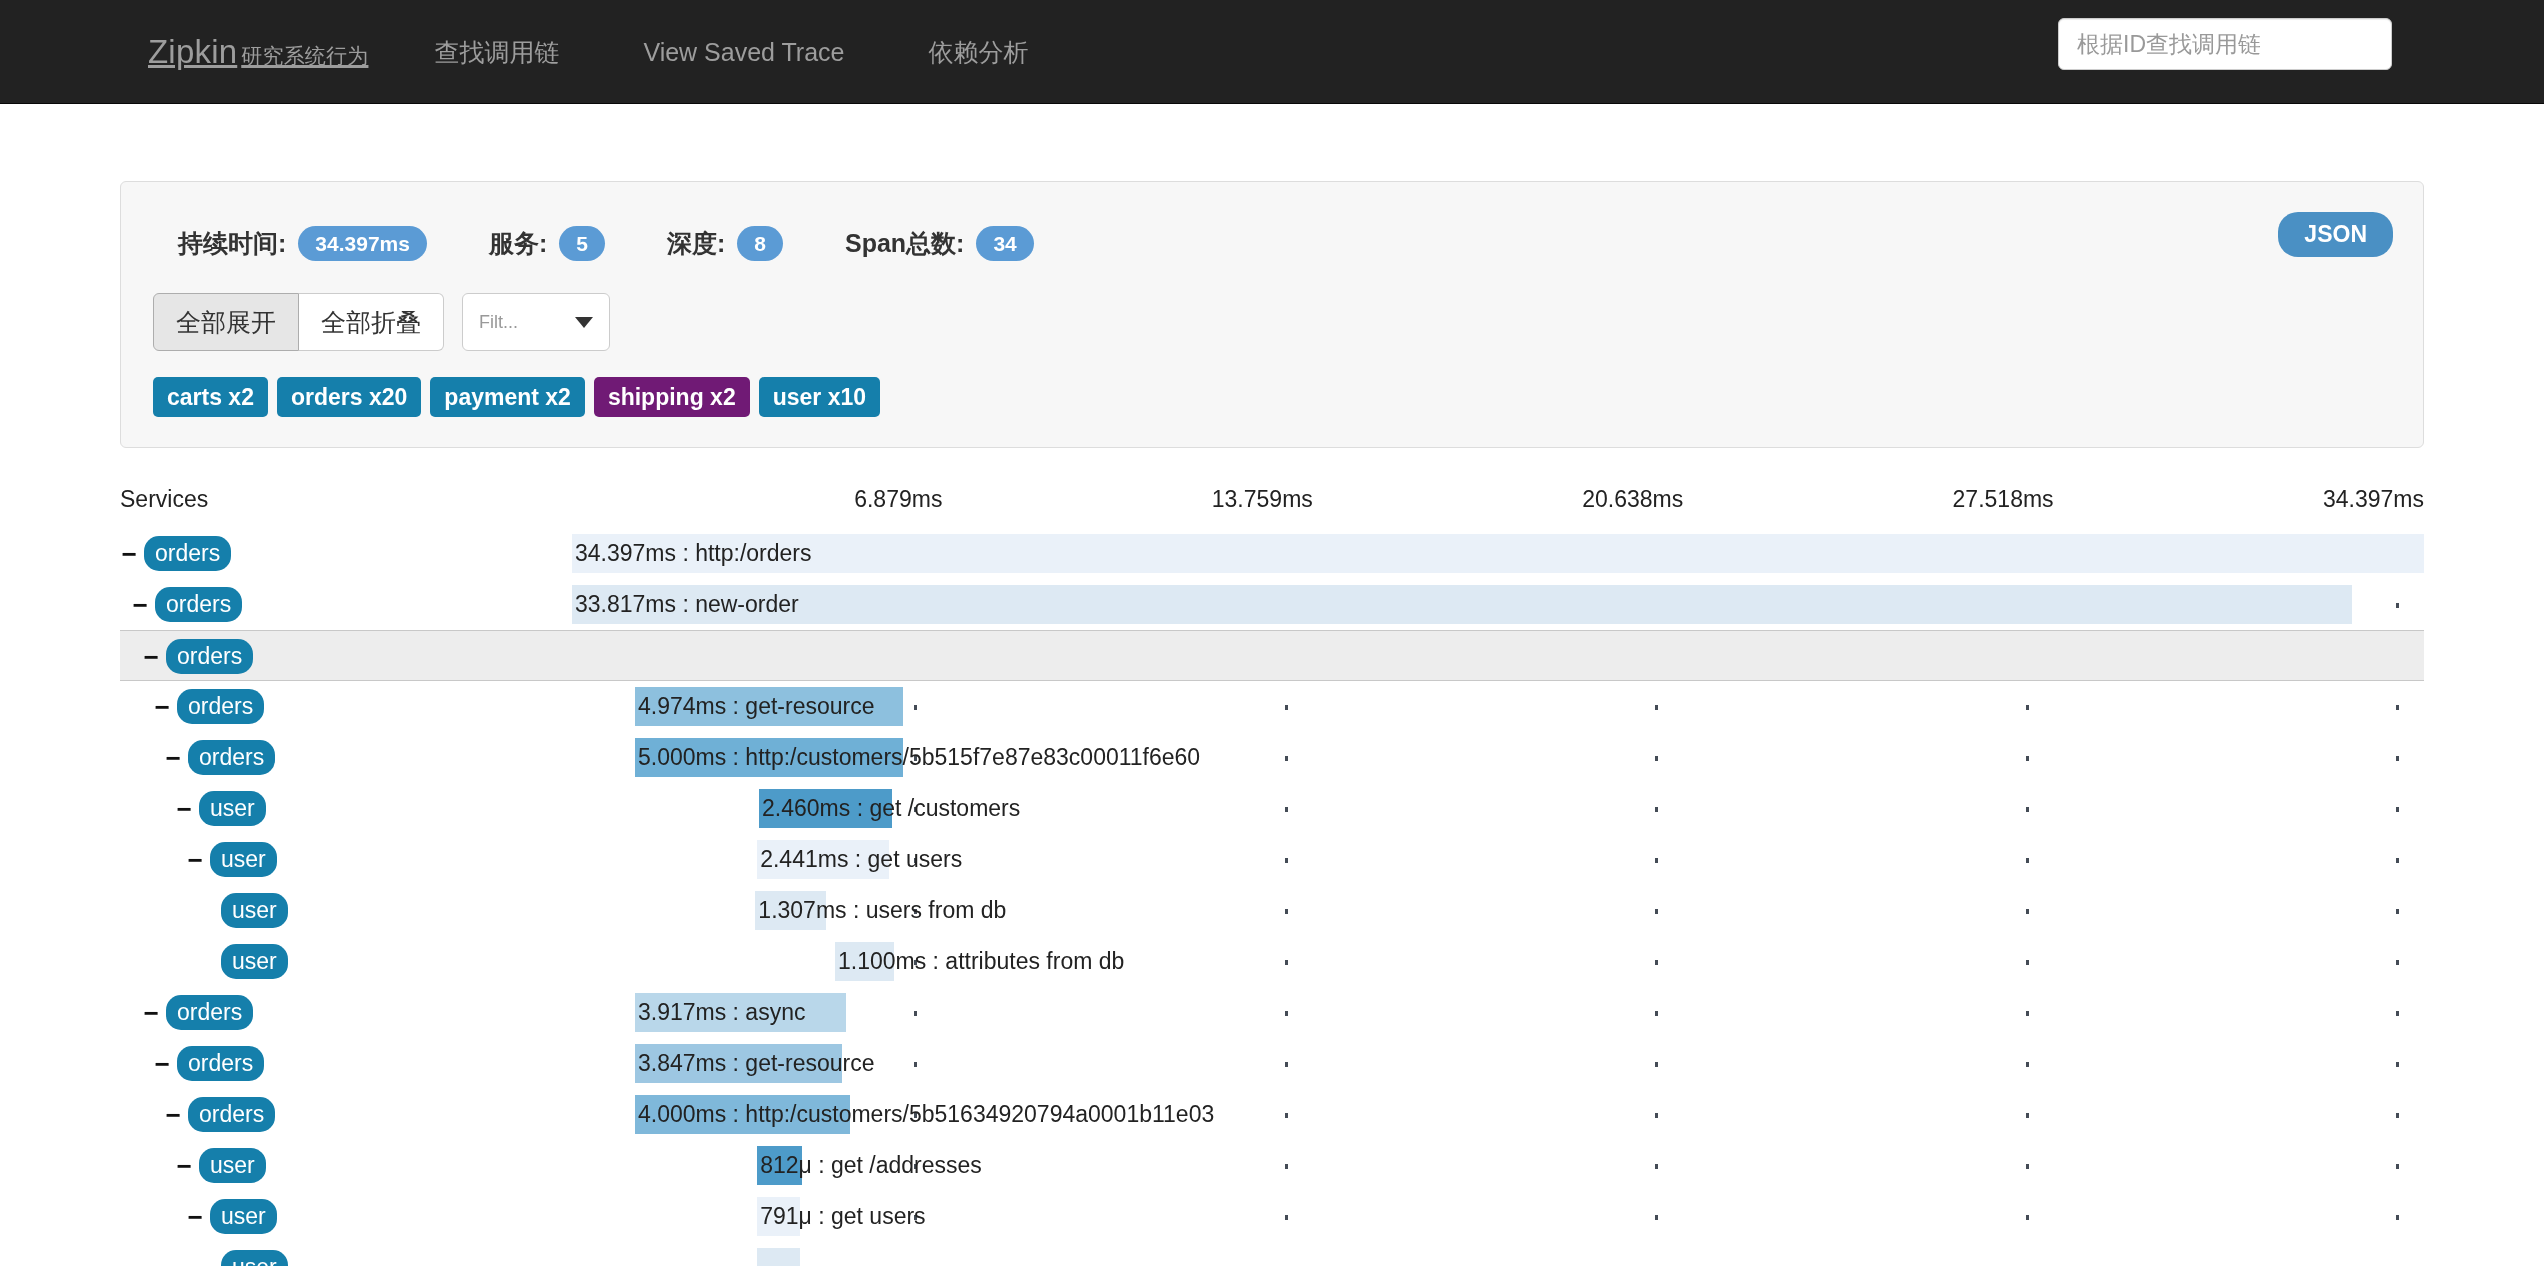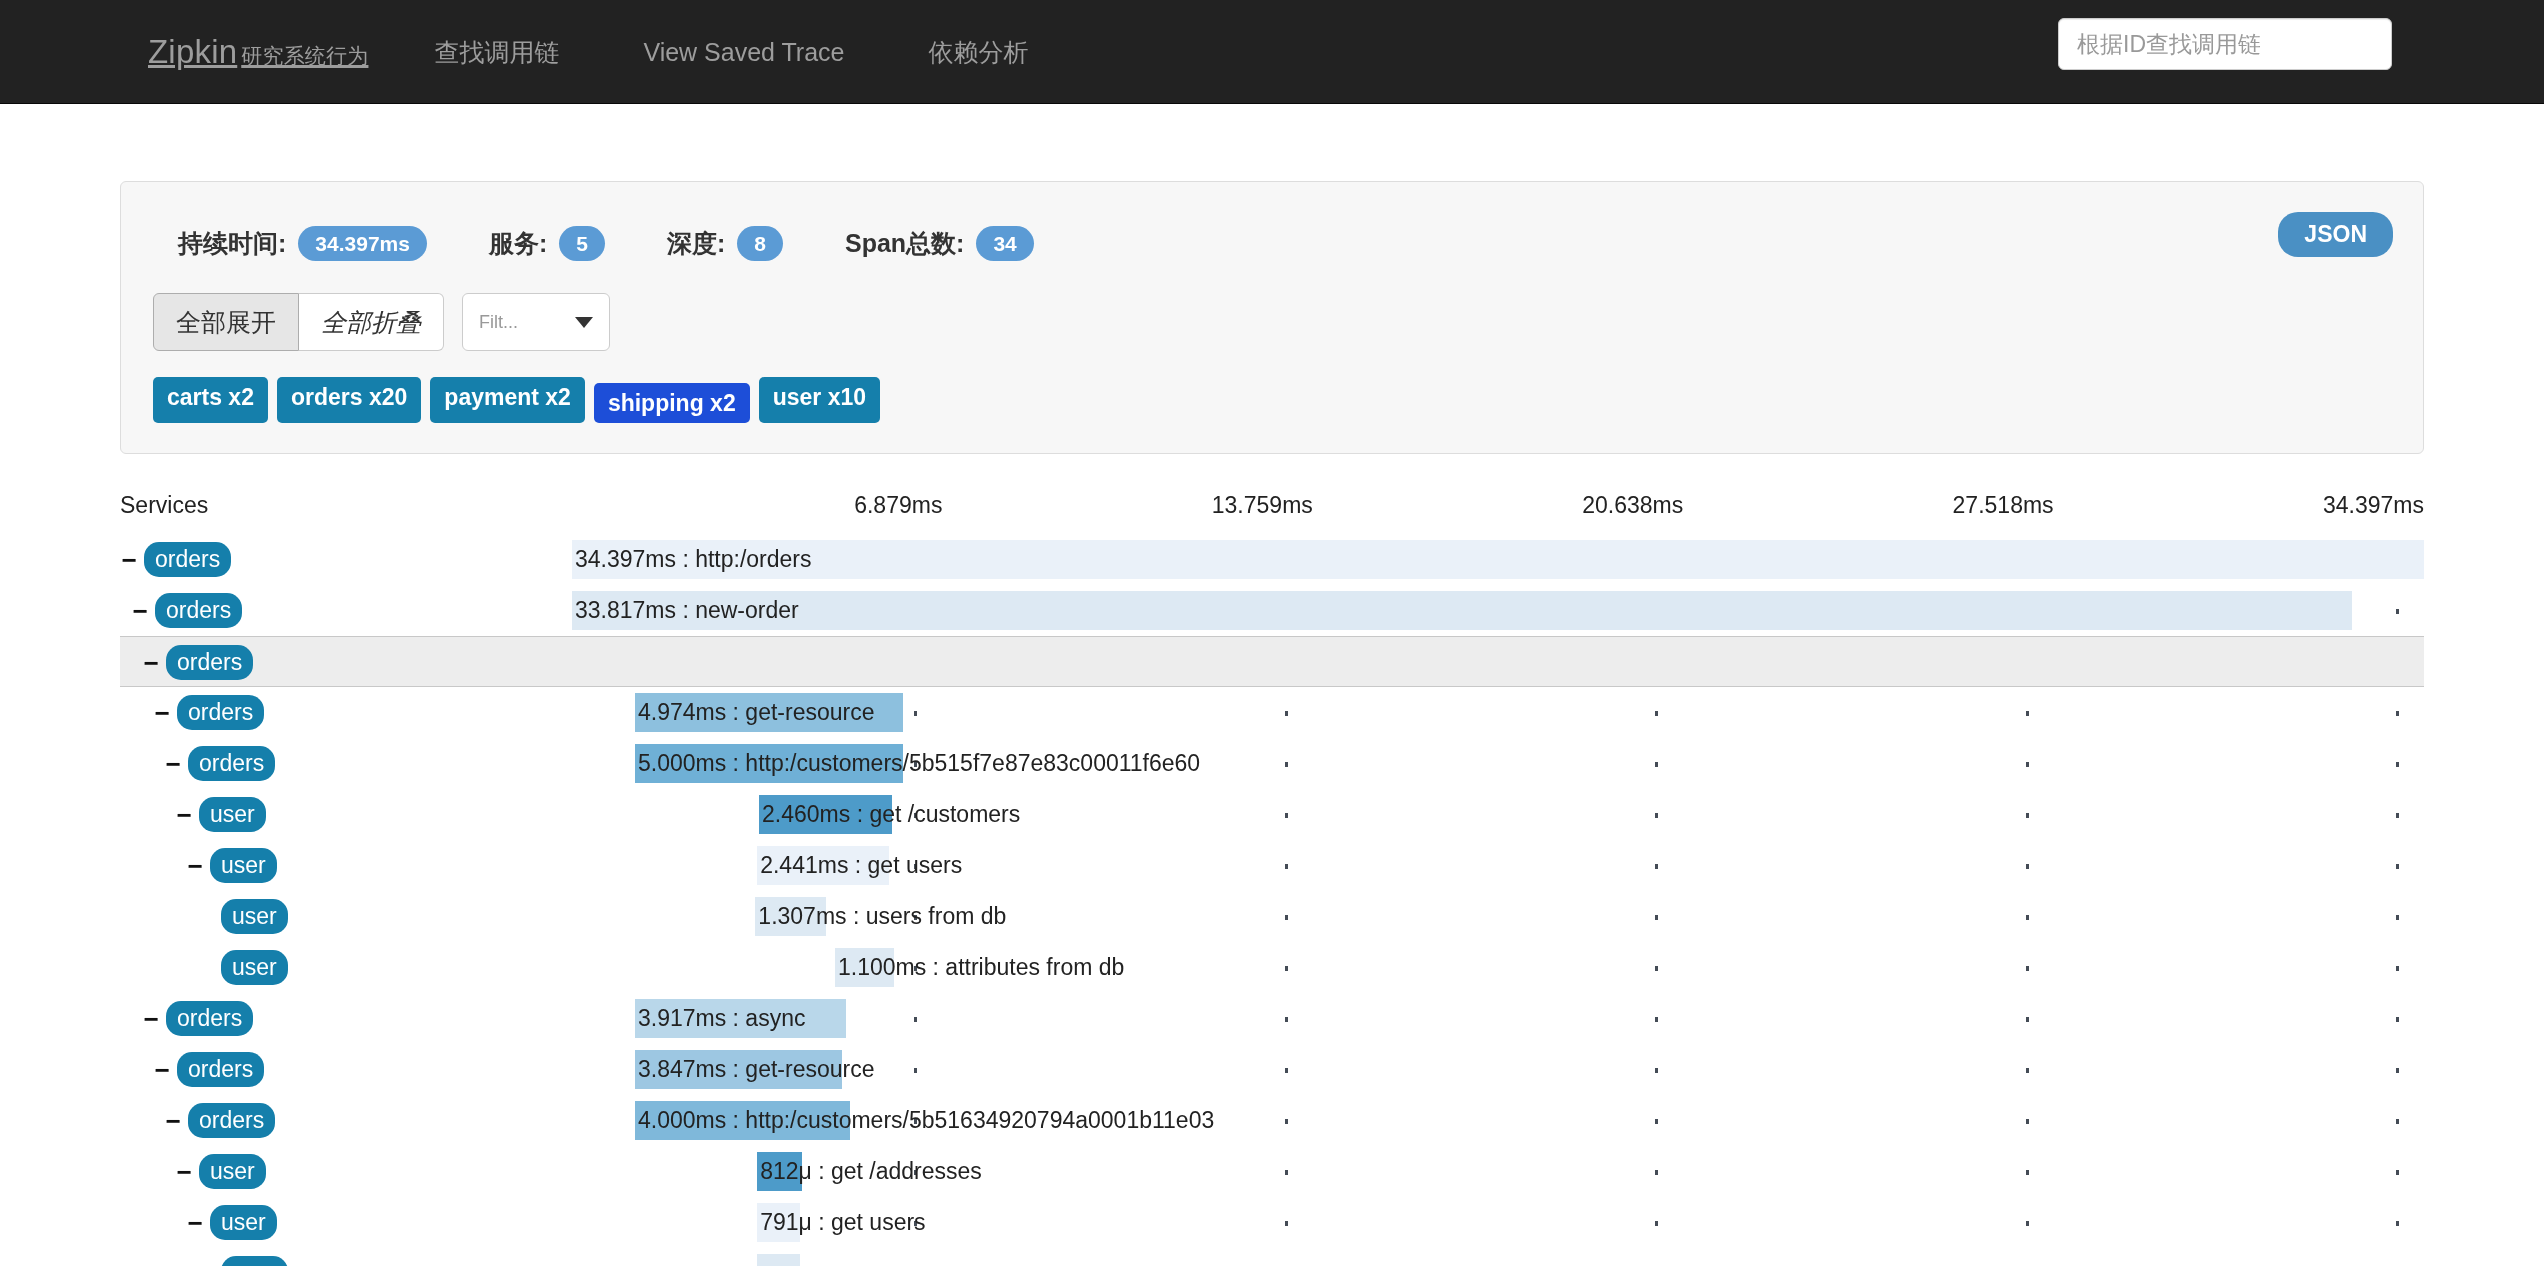--- a/index.html
+++ b/index.html
@@ -147,21 +147,20 @@
     white-space: nowrap;
   }
   .btn-group .btn:first-child {
     border-radius: 6px 0 0 6px;
     background: #e6e6e6;
     border-color: #adadad;
   }
   .btn-group .btn:last-child {
     border-radius: 0 6px 6px 0;
     border-left: none;
-    font-style: italic;
   }
   .filter-select {
     height: 58px;
     margin-left: 18px;
     border: 1px solid #cccccc;
     border-radius: 6px;
     background: #ffffff;
     padding: 0 16px;
     display: flex;
     align-items: center;
@@ -348,21 +347,21 @@
       <div class="filter-select">
         <span class="filter-text">Filt...</span>
         <span class="caret"></span>
       </div>
     </div>
 
     <div class="svc-row" id="service-badges">
         <div class="svc-badge" style="background: rgb(21, 127, 171);">carts x2</div>
         <div class="svc-badge" style="background: rgb(21, 127, 171);">orders x20</div>
         <div class="svc-badge" style="background: rgb(21, 127, 171);">payment x2</div>
-        <div class="svc-badge" style="background: #1d4ed8; margin-top: 6px;">shipping x2</div>
+        <div class="svc-badge" style="background: #701a75;">shipping x2</div>
         <div class="svc-badge" style="background: rgb(21, 127, 171);">user x10</div>
       </div>
   </div>
 
   <div class="timeline">
     <div class="tl-header" id="tl-header">
       <span class="tl-services-label">Services</span>
     <span class="tl-tick-label" style="left: 822.4px;">6.879ms</span>
         <span class="tl-tick-label" style="left: 1192.8px;">13.759ms</span>
         <span class="tl-tick-label" style="left: 1563.2px;">20.638ms</span>

